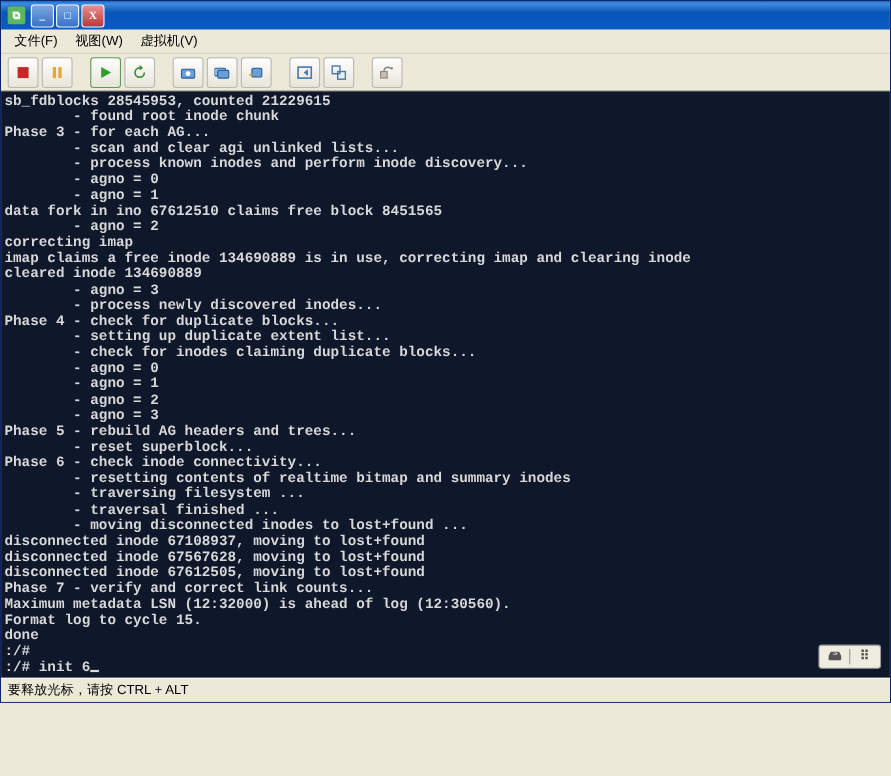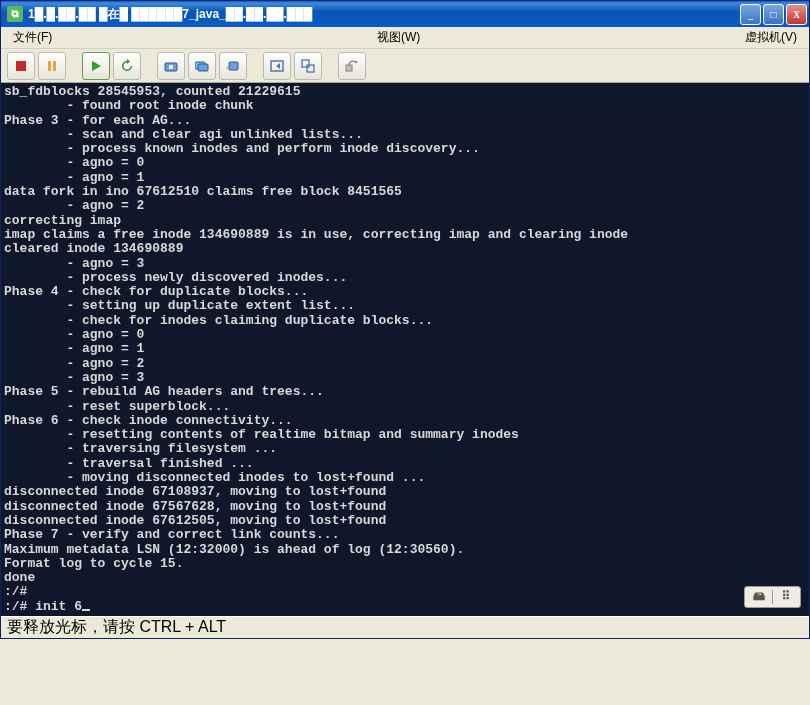--- a/index.html
+++ b/index.html
@@ -6,46 +6,45 @@
 body { font-family: "Microsoft YaHei", "SimSun", Tahoma, sans-serif; font-size: 12px; background: #ece9d8; width: 810px; height: 705px; overflow: hidden; }
 
 .window { width: 810px; display: flex; flex-direction: column; border: 1px solid #0a246a; }
 .titlebar { height: 26px; background: linear-gradient(to bottom, #0a5bc4, #3f8cde 8%, #0956b8 40%, #0a5bc4); display: flex; align-items: center; padding: 0 2px 0 6px; color: white; }
 .titlebar-icon { width: 16px; height: 16px; background: #5db85d; border-radius: 2px; margin-right: 5px; display: flex; align-items: center; justify-content: center; font-size: 10px; color: #fff; font-weight: bold; }
 .titlebar-text { flex: 1; font-size: 12px; color: #fff; font-weight: bold; white-space: nowrap; overflow: hidden; }
 .titlebar-btns { display: flex; gap: 2px; }
 .titlebar-btn { width: 21px; height: 21px; background: linear-gradient(to bottom, #7ba7e0, #3874c9); border: 1px solid #fff; border-radius: 3px; display: flex; align-items: center; justify-content: center; color: #fff; font-family: Tahoma; font-size: 10px; font-weight: bold; cursor: default; }
 .titlebar-btn.close { background: linear-gradient(to bottom, #e79090, #c13535); }
 
-.menubar { height: 22px; background: #ece9d8; display: flex; align-items: center; padding: 0 4px; border-bottom: 1px solid #d4d0c8; justify-content: space-between; }
+.menubar { height: 22px; background: #ece9d8; display: flex; align-items: center; padding: 0 4px; border-bottom: 1px solid #d4d0c8; }
 .menu-item { padding: 2px 8px; cursor: default; }
 
 .toolbar { height: 34px; background: #ece9d8; display: flex; align-items: center; padding: 0 6px; gap: 0; border-bottom: 1px solid #aca899; }
 .tb-btn { width: 28px; height: 28px; border: 1px solid #b8b8b8; border-radius: 3px; background: linear-gradient(to bottom, #fefefe, #e8e5d8); display: flex; align-items: center; justify-content: center; margin-right: 3px; cursor: default; }
 .tb-sep { width: 1px; height: 24px; margin: 0 6px; }
 .tb-icon { width: 14px; height: 14px; }
 
 .console { flex: 1; background: #0f172a; color: #d8d8d8; font-family: "Courier New", monospace; font-size: 13px; line-height: 14.3px; padding: 2px 3px; overflow: hidden; position: relative; font-weight: bold; }
 .console pre { font-family: inherit; white-space: pre; }
 .console .cursor { background: #d8d8d8; display: inline-block; width: 8px; height: 2px; vertical-align: baseline; margin-bottom: -1px; }
 
 .console-float { position: absolute; right: 8px; bottom: 8px; display: flex; gap: 4px; background: #efece0; border: 1px solid #999; border-radius: 3px; padding: 3px 5px; align-items: center; }
 .float-icon { width: 18px; height: 14px; display: flex; align-items: center; justify-content: center; color: #555; font-size: 12px; }
 .float-sep { width: 1px; height: 14px; background: #999; }
 
-.statusbar { height: 22px; background: #ece9d8; display: flex; align-items: center; padding: 0 6px; font-size: 16px; border-top: 1px solid #fff; }
+.statusbar { height: 22px; background: #ece9d8; display: flex; align-items: center; padding: 0 6px; font-size: 12px; border-top: 1px solid #fff; }
 </style>
 </head>
 <body>
 
 <div class="window">
 
   <div class="titlebar">
     <div class="titlebar-icon">⧉</div>
-    <div class="titlebar-text">1█.█.██.██ █在█ ██████7_java_██.██.██.███</div>
     <div class="titlebar-btns">
       <div class="titlebar-btn">_</div>
       <div class="titlebar-btn">□</div>
       <div class="titlebar-btn close">X</div>
     </div>
   </div>
 
   <div class="menubar">
     <div class="menu-item">文件(F)</div>
     <div class="menu-item">视图(W)</div>

